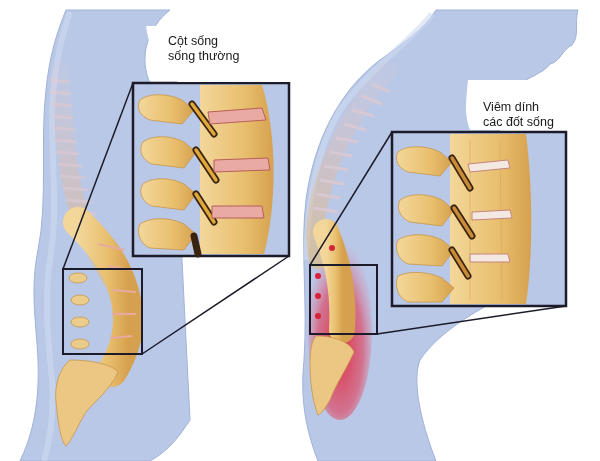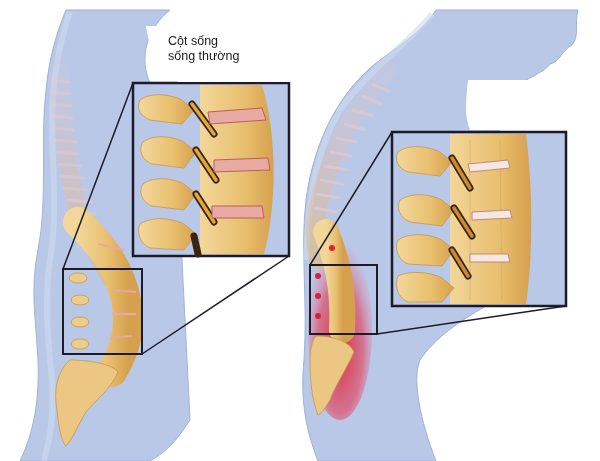--- a/index.html
+++ b/index.html
@@ -175,13 +175,17 @@
       </g>
     </g>
 
     <path d="M468,80 C466,100 464,115 470,130 L600,130 L600,80 Z" fill="#ffffff"></path>
   </svg>
 
   <div class="label" style="left:168px; top:34px;">
     <span>Cột sống</span>
     <span>sống thường</span>
   </div>
+  <div class="label" style="left:483px; top:100px;">
+    <span>Viêm dính</span>
+    <span>các đốt sống</span>
+  </div>
 </div>
 
 </body></html>

